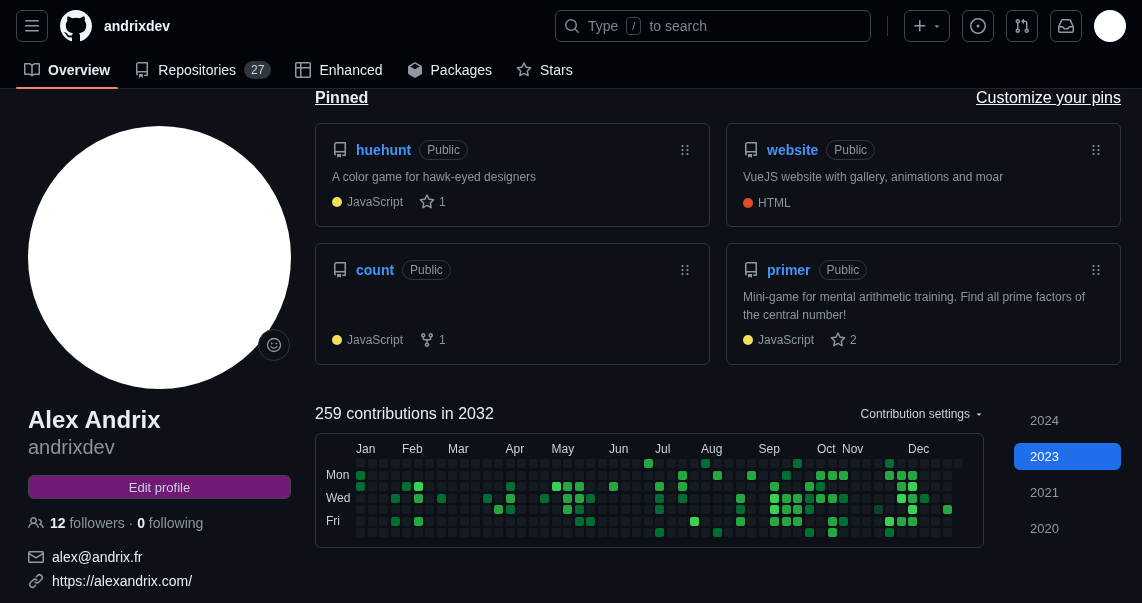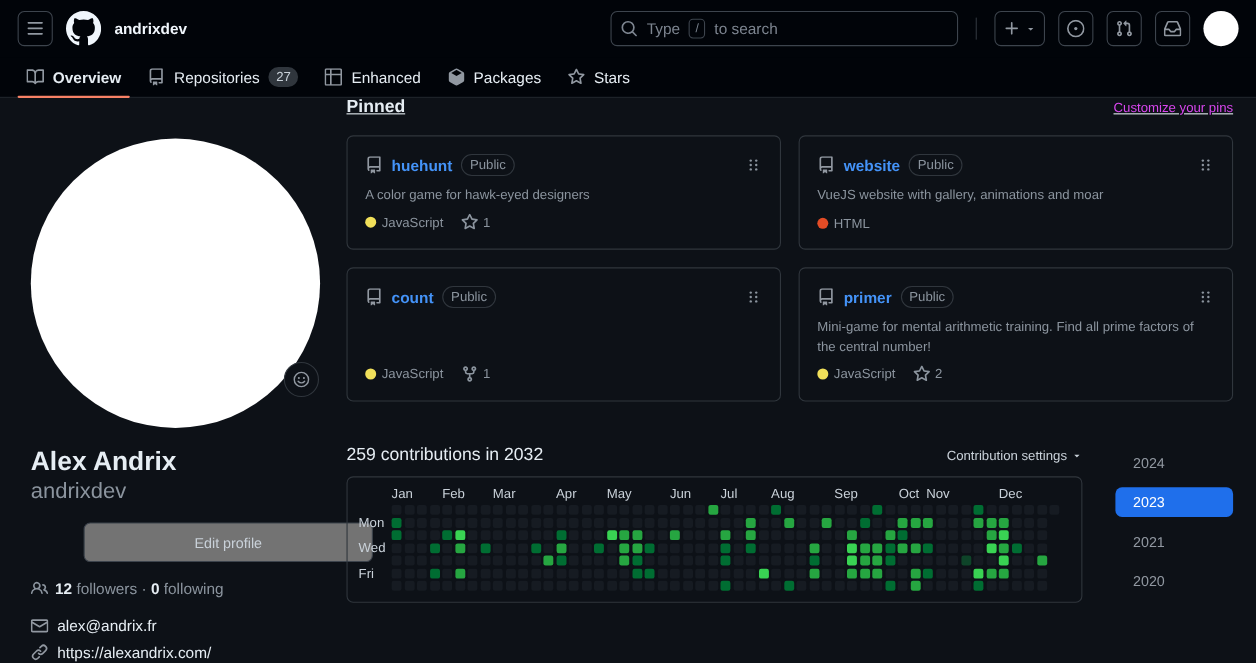--- a/index.html
+++ b/index.html
@@ -51,34 +51,34 @@
   .avatar-wrap { position:relative; width:263px; height:263px; margin-top:37px; }
   .avatar { width:263px; height:263px; border-radius:50%; background:#ffffff; cursor:pointer; }
   .status-badge {
     position:absolute; left:230px; top:203px; width:32px; height:32px; border-radius:50%;
     background:#0d1117; border:1px solid #30363d; color:#9198a1;
     display:flex; align-items:center; justify-content:center; cursor:pointer;
   }
   .p-name { margin-top:16px; font-size:24px; font-weight:700; line-height:1.25; color:#e6edf3; }
   .p-login { font-size:20px; font-weight:300; color:#8b949e; line-height:24px; }
   .edit-btn {
-    margin-top:16px; width:100%; height:36px; background:#737373; border:1px solid #3d444d;
-    border-radius:6px; color:#c9d1d9; font-size:13px; font-family:inherit; cursor:pointer;margin-left:48px;
+    margin-top:16px; width:100%; height:24px; background:#701a75; border:1px solid #3d444d;
+    border-radius:6px; color:#c9d1d9; font-size:13px; font-family:inherit; cursor:pointer;
   }
   .follow-row { margin-top:16px; display:flex; align-items:center; gap:6px; color:#8b949e; font-size:14px; }
   .follow-row .ico { color:#8b949e; flex:none; }
   .follow-row b { color:#e6edf3; font-weight:600; }
   .contact { margin-top:18px; display:flex; flex-direction:column; gap:8px; }
   .contact-row { display:flex; align-items:center; gap:8px; font-size:14px; color:#e6edf3; cursor:pointer; }
   .contact-row .ico { color:#9198a1; flex:none; }
 
   
   .pinned-head { display:flex; align-items:center; justify-content:space-between;text-decoration:underline; }
   .pinned-title { font-size:16px; font-weight:600; }
-  .customize-link { font-size:12px; color:#d946ef; cursor:pointer; }
+  .customize-link { font-size:16px; color:#ffffff; cursor:pointer; }
   .card-grid { margin-top:16px; display:grid; grid-template-columns:1fr 1fr; gap:16px; }
   .repo-card { border:1px solid #30363d; border-radius:6px; padding:16px; background:#0d1117; display:flex; flex-direction:column; }
   .rc-top { display:flex; align-items:center; gap:8px; }
   .rc-top .ico { color:#9198a1; flex:none; }
   .repo-name { color:#4493f8; font-weight:600; font-size:14px; cursor:pointer; }
   .vis-pill { border:1px solid #30363d; border-radius:2em; color:#8b949e; font-size:12px; line-height:18px; padding:0 7px; }
   .grip { margin-left:auto; color:#8b949e; cursor:grab; }
   .rc-desc { margin-top:8px; font-size:12px; color:#8b949e; line-height:1.5; }
   .rc-foot { margin-top:auto; padding-top:8px; display:flex; align-items:center; gap:16px; font-size:12px; color:#8b949e; }
   .lang { display:flex; align-items:center; gap:5px; }

